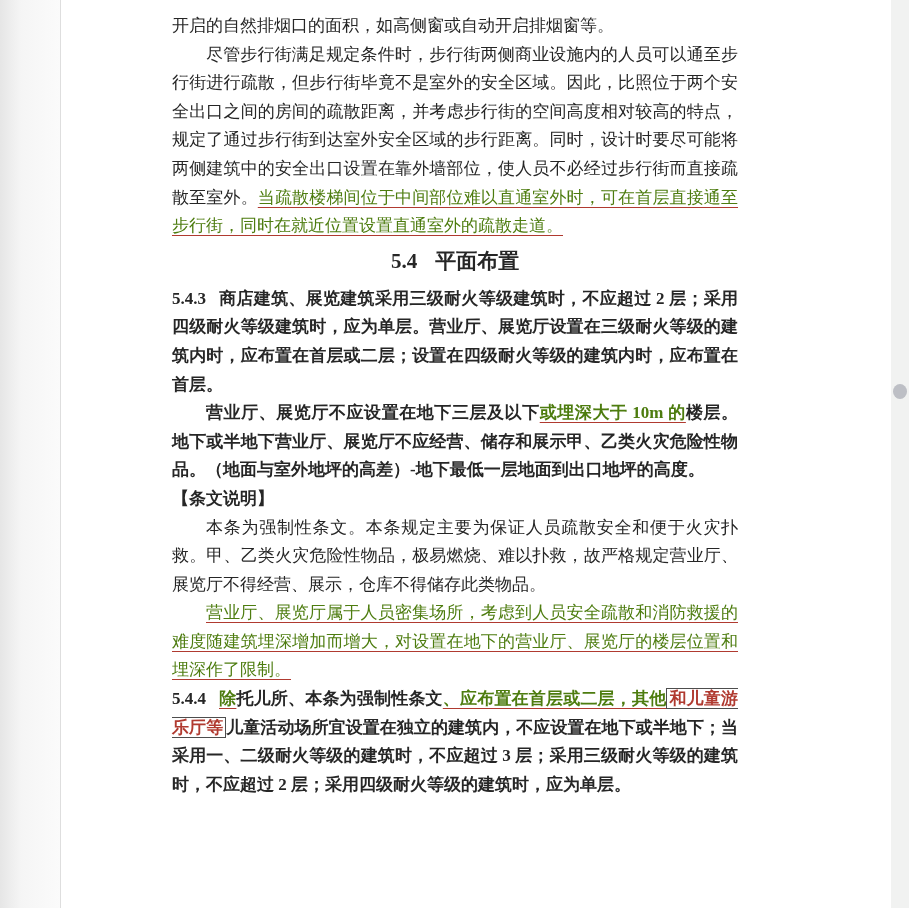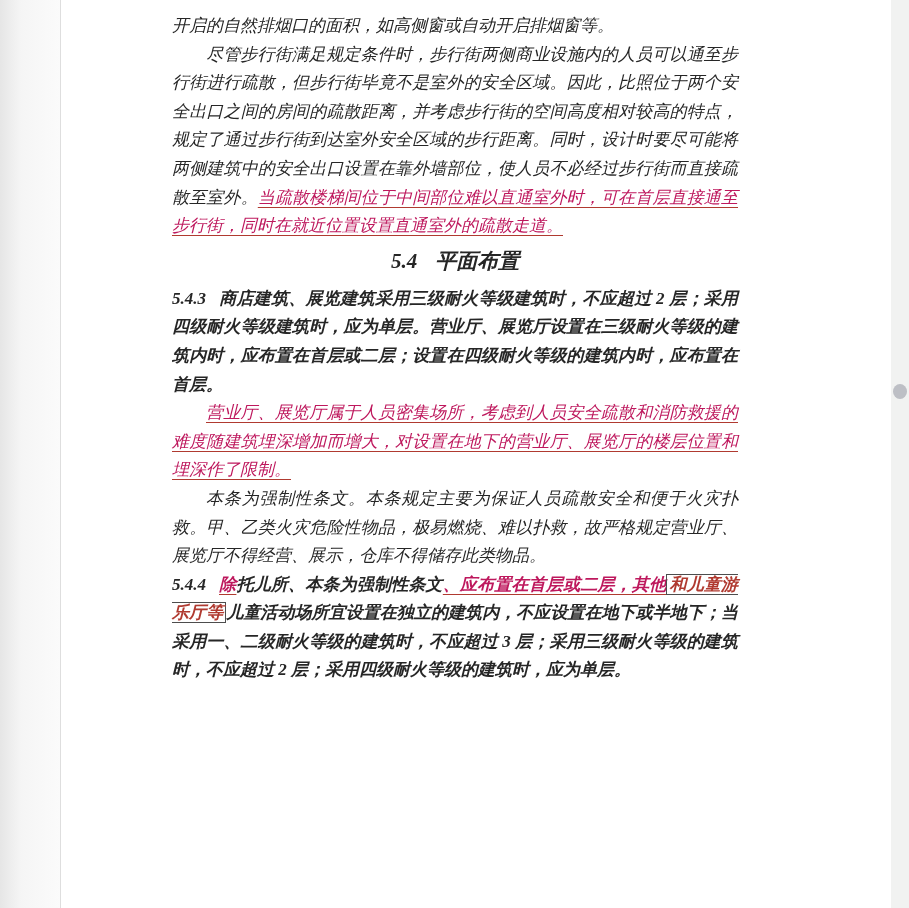--- a/index.html
+++ b/index.html
@@ -7,39 +7,39 @@
     width:909px;height:908px;position:relative;overflow:hidden;
     background:#ffffff;
     font-family:"Liberation Serif","DejaVu Serif",serif;
   }
   .left-shadow{
     position:absolute;left:0;top:0;bottom:0;width:60px;
     background:linear-gradient(90deg,#e6e6e6 0%,#f5f5f5 35%,#fbfbfb 100%);
     border-right:1px solid #dedede;
   }
   .page{
-    position:absolute;left:61px;top:0;bottom:0;right:18px;background:#ffffff;font-style:italic;
+    position:absolute;left:61px;top:0;bottom:0;right:18px;background:#ffffff;
   }
   .right-gutter{
     position:absolute;right:0;top:0;bottom:0;width:18px;background:#f1f2f1;
   }
   .scroll-thumb{
     position:absolute;right:2px;top:384px;width:14px;height:15px;
     border-radius:50%;background:#bdbfc5;
   }
   .content{
     position:absolute;left:111px;top:12px;width:566px;
     font-size:17px;line-height:28.6px;color:#262626;
     text-align:justify;
   }
   .content p{margin:0;padding:0;}
   .indent{text-indent:2em;}
   .bold{font-weight:bold;}
   .rub{
-    color:#be185d;
+    color:#4d7c0f;
     text-decoration:underline;
     text-decoration-color:#b03a30;
     text-decoration-thickness:1.2px;
     text-underline-offset:4px;
   }
   .boxed{
     color:#b03a30;
     border:1.3px solid #4d4d4d;
     padding:0 2px;
   }
@@ -60,25 +60,27 @@
 
     <p><span>开启的自然排烟口的面积，如高侧窗或自动开启排烟窗等。</span></p>
 
     <p class="indent"><span>尽管步行街满足规定条件时，步行街两侧商业设施内的人员可以通至步行街进行疏散，但步行街毕竟不是室外的安全区域。因此，比照位于两个安全出口之间的房间的疏散距离，并考虑步行街的空间高度相对较高的特点，规定了通过步行街到达室外安全区域的步行距离。同时，设计时要尽可能将两侧建筑中的安全出口设置在靠外墙部位，使人员不必经过步行街而直接疏散至室外。</span><span class="rub">当疏散楼梯间位于中间部位难以直通室外时，可在首层直接通至步行街，同时在就近位置设置直通室外的疏散走道。</span></p>
 
 
     <p class="heading"><span class="hnum">5.4</span><span>平面布置</span></p>
 
     <p class="bold"><span class="cnum">5.4.3</span><span>商店建筑、展览建筑采用三级耐火等级建筑时，不应超过 2 层；采用四级耐火等级建筑时，应为单层。营业厅、展览厅设置在三级耐火等级的建筑内时，应布置在首层或二层；设置在四级耐火等级的建筑内时，应布置在首层。</span></p>
 
+    <p class="indent bold"><span>营业厅、展览厅不应设置在地下三层及以下</span><span class="rub">或埋深大于 10m 的</span><span>楼层。地下或半地下营业厅、展览厅不应经营、储存和展示甲、乙类火灾危险性物品。（地面与室外地坪的高差）-地下最低一层地面到出口地坪的高度。</span></p>
 
+    <p class="bold"><span>【条文说明】</span></p>
+
+    <p class="indent"><span>本条为强制性条文。本条规定主要为保证人员疏散安全和便于火灾扑救。甲、乙类火灾危险性物品，极易燃烧、难以扑救，故严格规定营业厅、展览厅不得经营、展示，仓库不得储存此类物品。</span></p>
 
     <p class="indent"><span class="rub">营业厅、展览厅属于人员密集场所，考虑到人员安全疏散和消防救援的难度随建筑埋深增加而增大，对设置在地下的营业厅、展览厅的楼层位置和埋深作了限制。</span></p>
-
-    <p class="indent"><span>本条为强制性条文。本条规定主要为保证人员疏散安全和便于火灾扑救。甲、乙类火灾危险性物品，极易燃烧、难以扑救，故严格规定营业厅、展览厅不得经营、展示，仓库不得储存此类物品。</span></p>
 
     <p class="bold"><span class="cnum">5.4.4</span><span class="rub">除</span><span>托儿所、本条为强制性条文</span><span class="rub">、应布置在首层或二层，其他</span><span class="boxed">和儿童游乐厅等</span><span>儿童活动场所宜设置在独立的建筑内，不应设置在地下或半地下；当采用一、二级耐火等级的建筑时，不应超过 3 层；采用三级耐火等级的建筑时，不应超过 2 层；采用四级耐火等级的建筑时，应为单层。</span></p>
 
   </div>
 </div>
 
 <div class="right-gutter">
   <div class="scroll-thumb"></div>
 </div>
 

